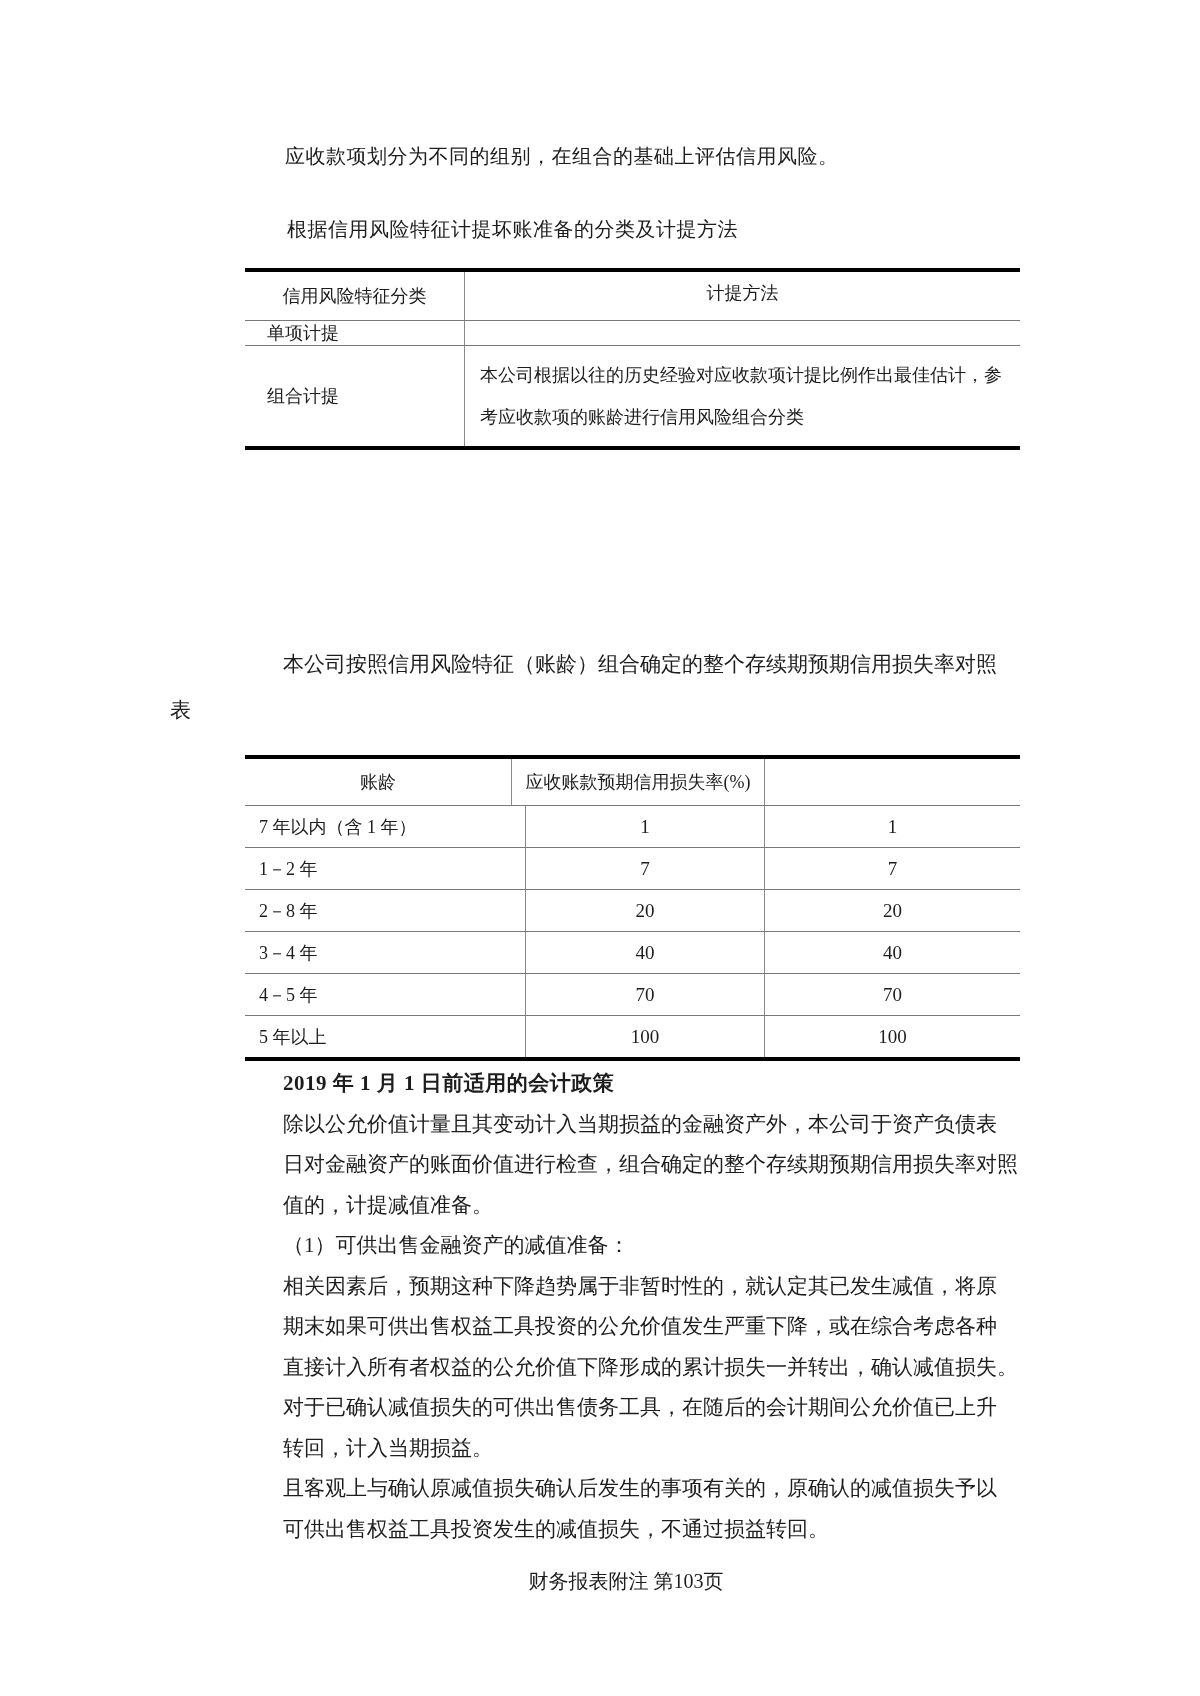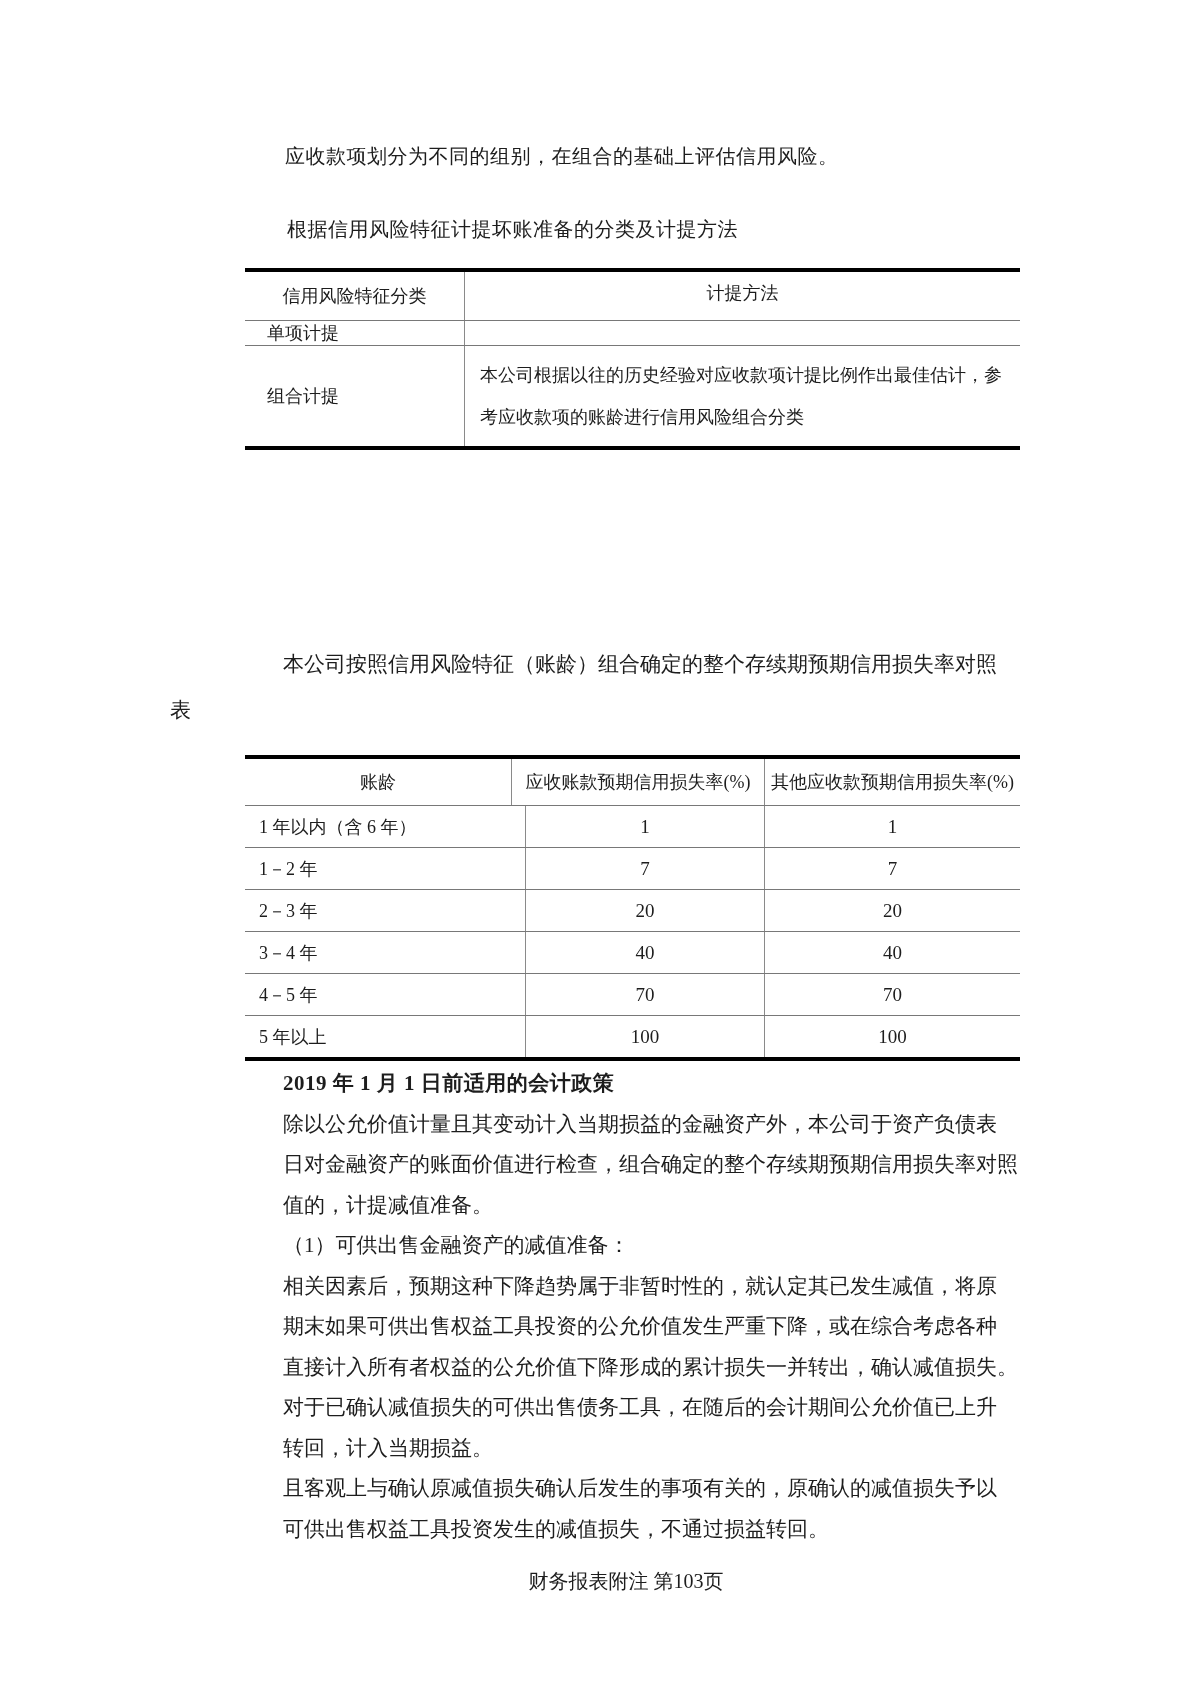--- a/index.html
+++ b/index.html
@@ -133,28 +133,25 @@
   </div>
 
   <div class="table2">
     <div class="trow hdr">
       <div class="a cell">
         <span class="line">账龄</span>
       </div>
       <div class="b cell">
         <span class="line">应收账款预期信用损失率(%)</span>
       </div>
-      <div class="c cell">
-        <span class="line">其他应收款预期信用损失率(%)</span>
-      </div>
-    </div>
-
-    <div class="trow drow">
-      <div class="a cell">
-          <span class="line">1 年以内（含 6 年）</span>
+    </div>
+
+    <div class="trow drow">
+      <div class="a cell">
+          <span class="line">7 年以内（含 1 年）</span>
         </div>
       <div class="b cell">
           <span class="num">1</span>
         </div>
       <div class="c cell">
           <span class="num">1</span>
         </div>
     </div>
     <div class="trow drow">
       <div class="a cell">
@@ -162,21 +159,21 @@
         </div>
       <div class="b cell">
           <span class="num">7</span>
         </div>
       <div class="c cell">
           <span class="num">7</span>
         </div>
     </div>
     <div class="trow drow">
       <div class="a cell">
-          <span class="line">2－3 年</span>
+          <span class="line">2－8 年</span>
         </div>
       <div class="b cell">
           <span class="num">20</span>
         </div>
       <div class="c cell">
           <span class="num">20</span>
         </div>
     </div>
     <div class="trow drow">
       <div class="a cell">

